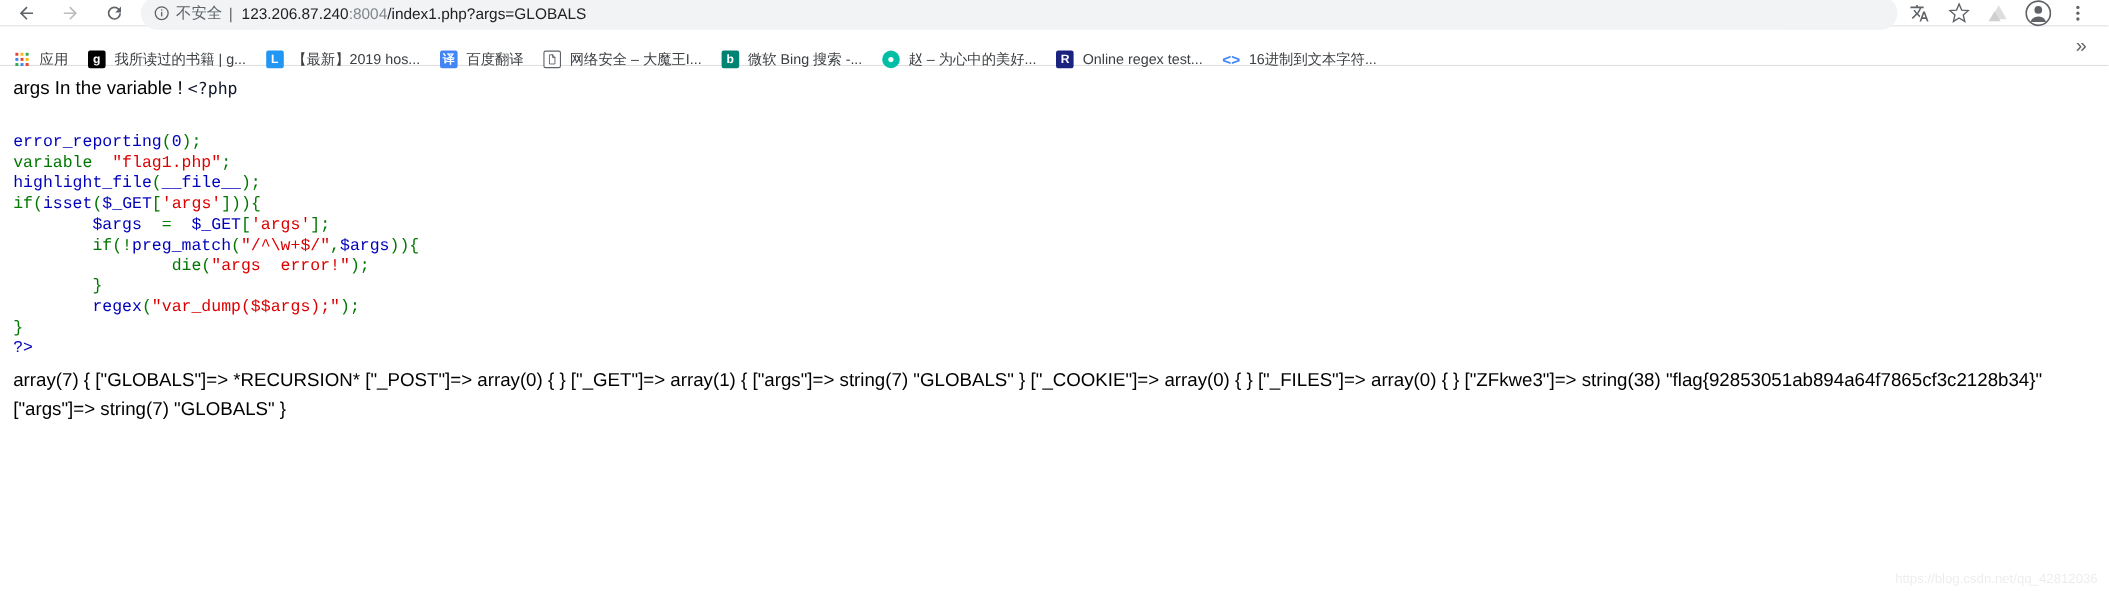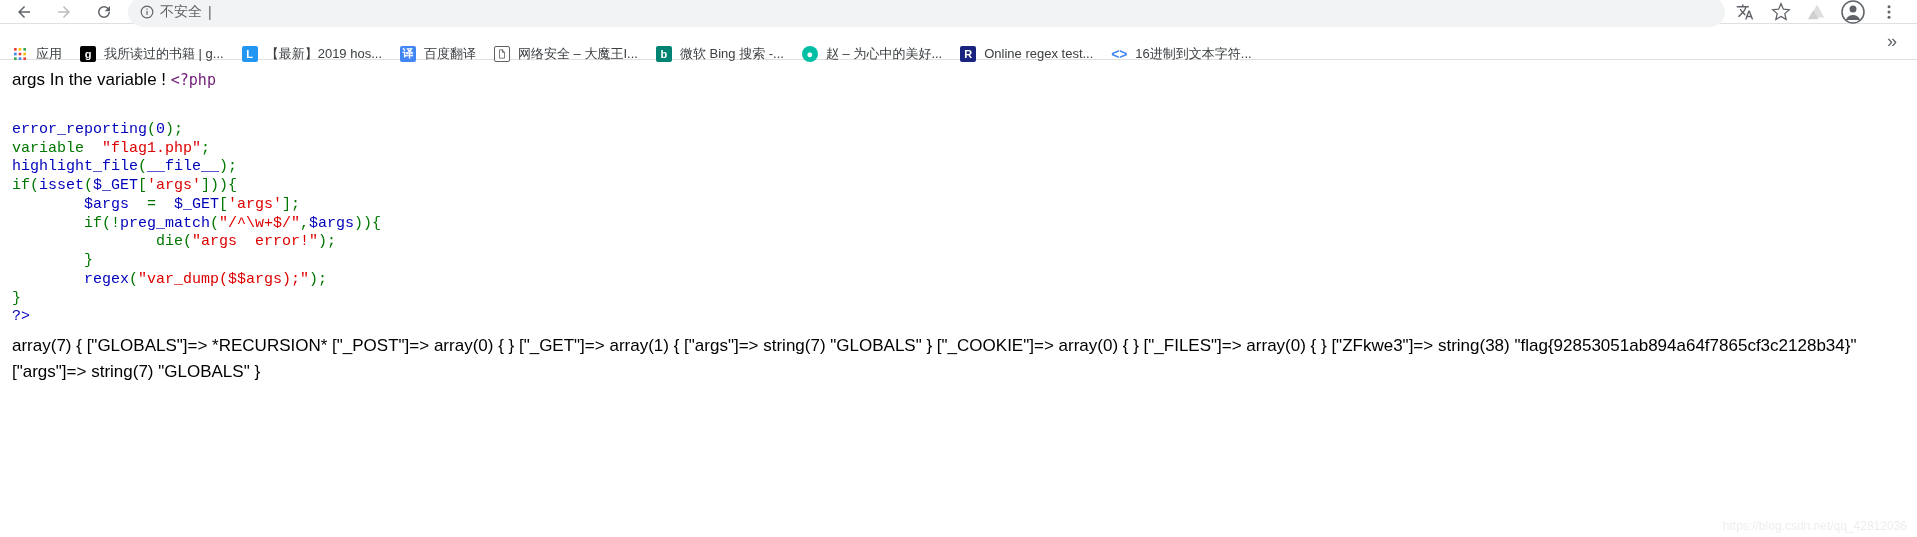--- a/index.html
+++ b/index.html
@@ -25,21 +25,21 @@
     .bm-icon.blue { background: #2196f3; color: #fff; }
     .bm-icon.blue2 { background: #4285f4; color: #fff; }
     .bm-icon.teal { background: #00bfa5; color: #fff; border-radius: 50%; }
     .bm-icon.darkblue { background: #1a237e; color: #fff; }
     .bm-icon.file { border: 1px solid #5f6368; background: #fff; }
     .bm-overflow { margin-left: auto; color: #5f6368; font-size: 18px; cursor: pointer; padding: 0 8px; }
     
     
     .content { padding: 10px 12px; }
     .title-line { font-size: 17px; color: #000; margin-bottom: 12px; }
-    .php-open { color: #701a75; font-family: monospace; font-size: 15px; }
+    .php-open { color: #0f172a; font-family: monospace; font-size: 15px; }
     
     .code { font-family: Consolas, "Courier New", monospace; font-size: 15px; line-height: 1.25; white-space: pre; }
     .kw-func { color: #0000bb; text-align: center; }
     .kw-green { color: #007700; }
     .str-red { color: #dd0000; }
     
     .output { font-size: 17px; color: #000; margin-top: 6px; line-height: 1.5; }
     
     .watermark { position: fixed; bottom: 4px; right: 10px; font-size: 12px; color: rgba(0,0,0,0.08); }
   </style>
@@ -64,20 +64,23 @@
   </div>
   <div class="url-bar">
     <span class="url-info">
       <svg width="14" height="14" viewBox="0 0 24 24">
           <circle cx="12" cy="12" r="10" fill="none" stroke="#5f6368" stroke-width="2"></circle>
           <rect x="11" y="10" width="2" height="7" fill="#5f6368"></rect>
           <rect x="11" y="6" width="2" height="2" fill="#5f6368"></rect>
         </svg>
       <span>不安全</span>
       <span>|</span>
+    </span>
+    <span>
+      <span class="url-text">123.206.87.240</span><span class="url-dim">:8004</span><span class="url-text">/index1.php?args=GLOBALS</span>
     </span>
   </div>
   <div class="toolbar-right">
     <div class="icon-btn">
       <svg width="18" height="18" viewBox="0 0 24 24">
           <path d="M12.87 15.07l-2.54-2.51.03-.03A17.52 17.52 0 0014.07 6H17V4h-7V2H8v2H1v2h11.17C11.5 7.92 10.44 9.75 9 11.35 8.07 10.32 7.3 9.19 6.69 8h-2c.73 1.63 1.73 3.17 2.98 4.56l-5.09 5.02L4 19l5-5 3.11 3.11.76-2.04zM18.5 10h-2L12 22h2l1.12-3h4.75L21 22h2l-4.5-12zm-2.62 7l1.62-4.33L19.12 17h-3.24z" fill="#5f6368"></path>
         </svg>
     </div>
     <div class="icon-btn">
       <svg width="20" height="20" viewBox="0 0 24 24">

